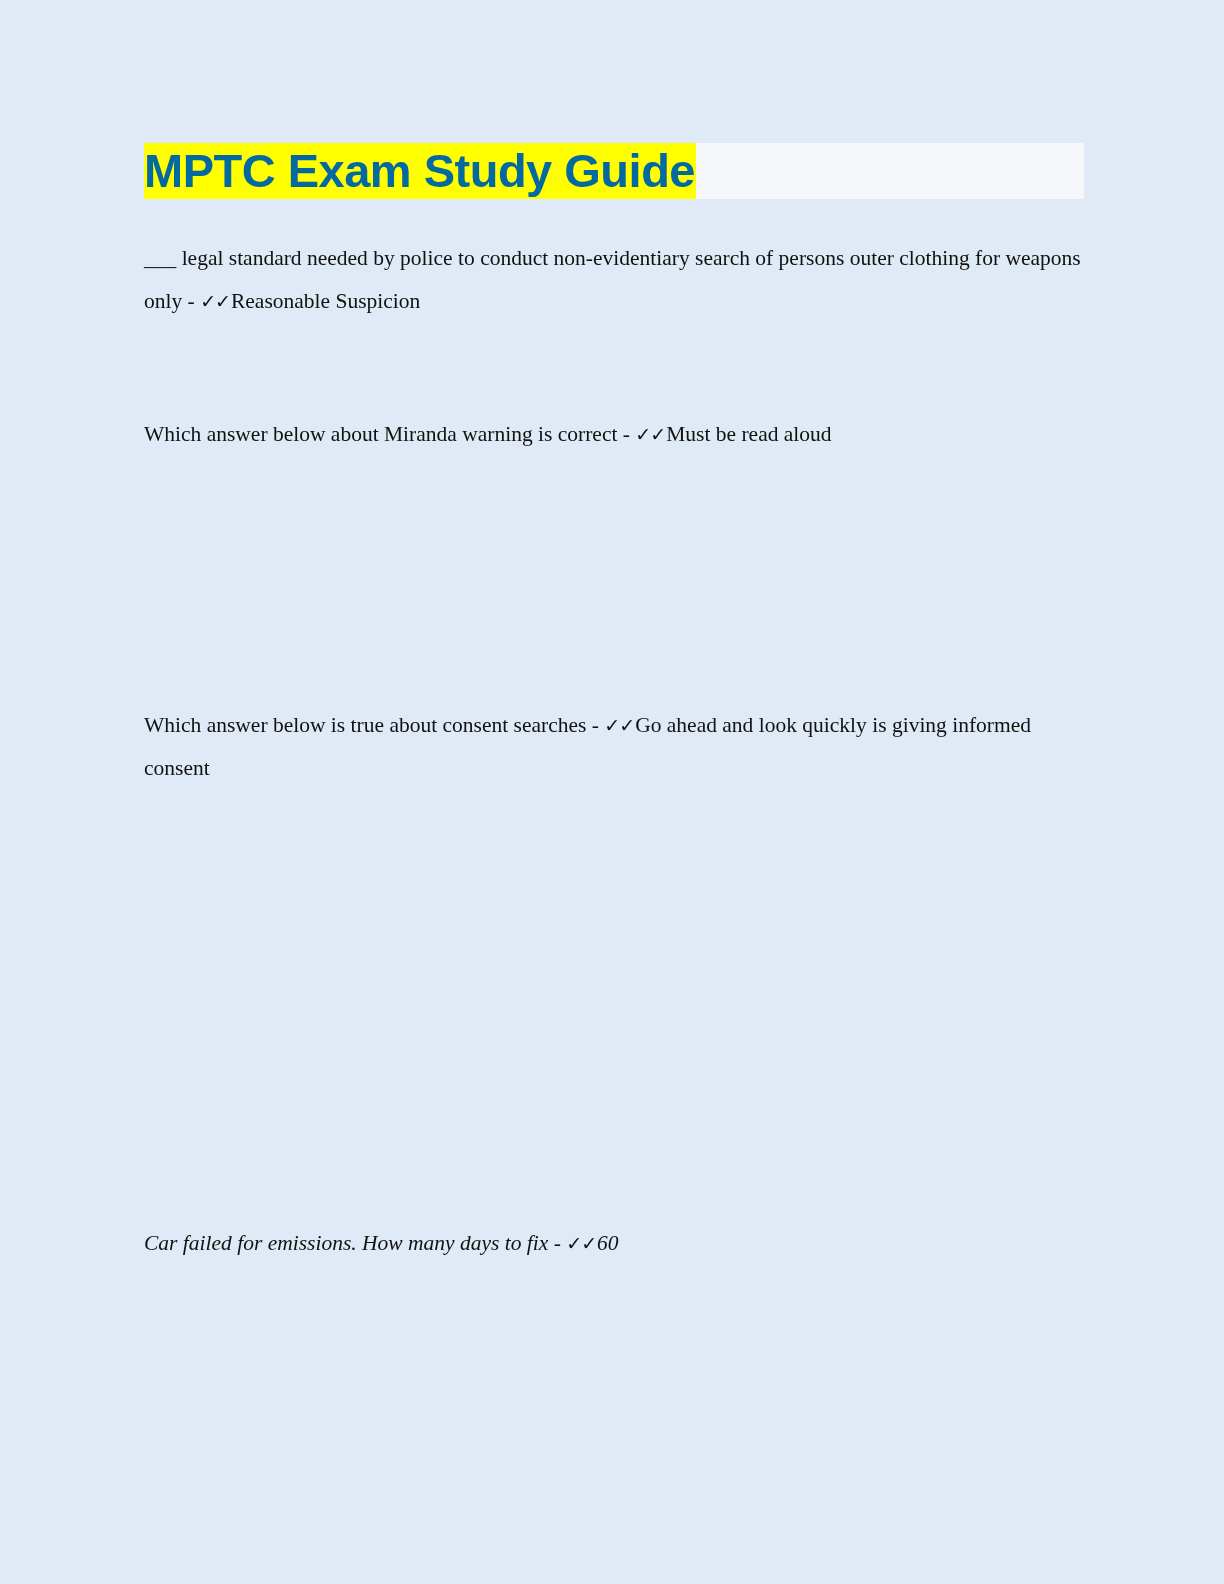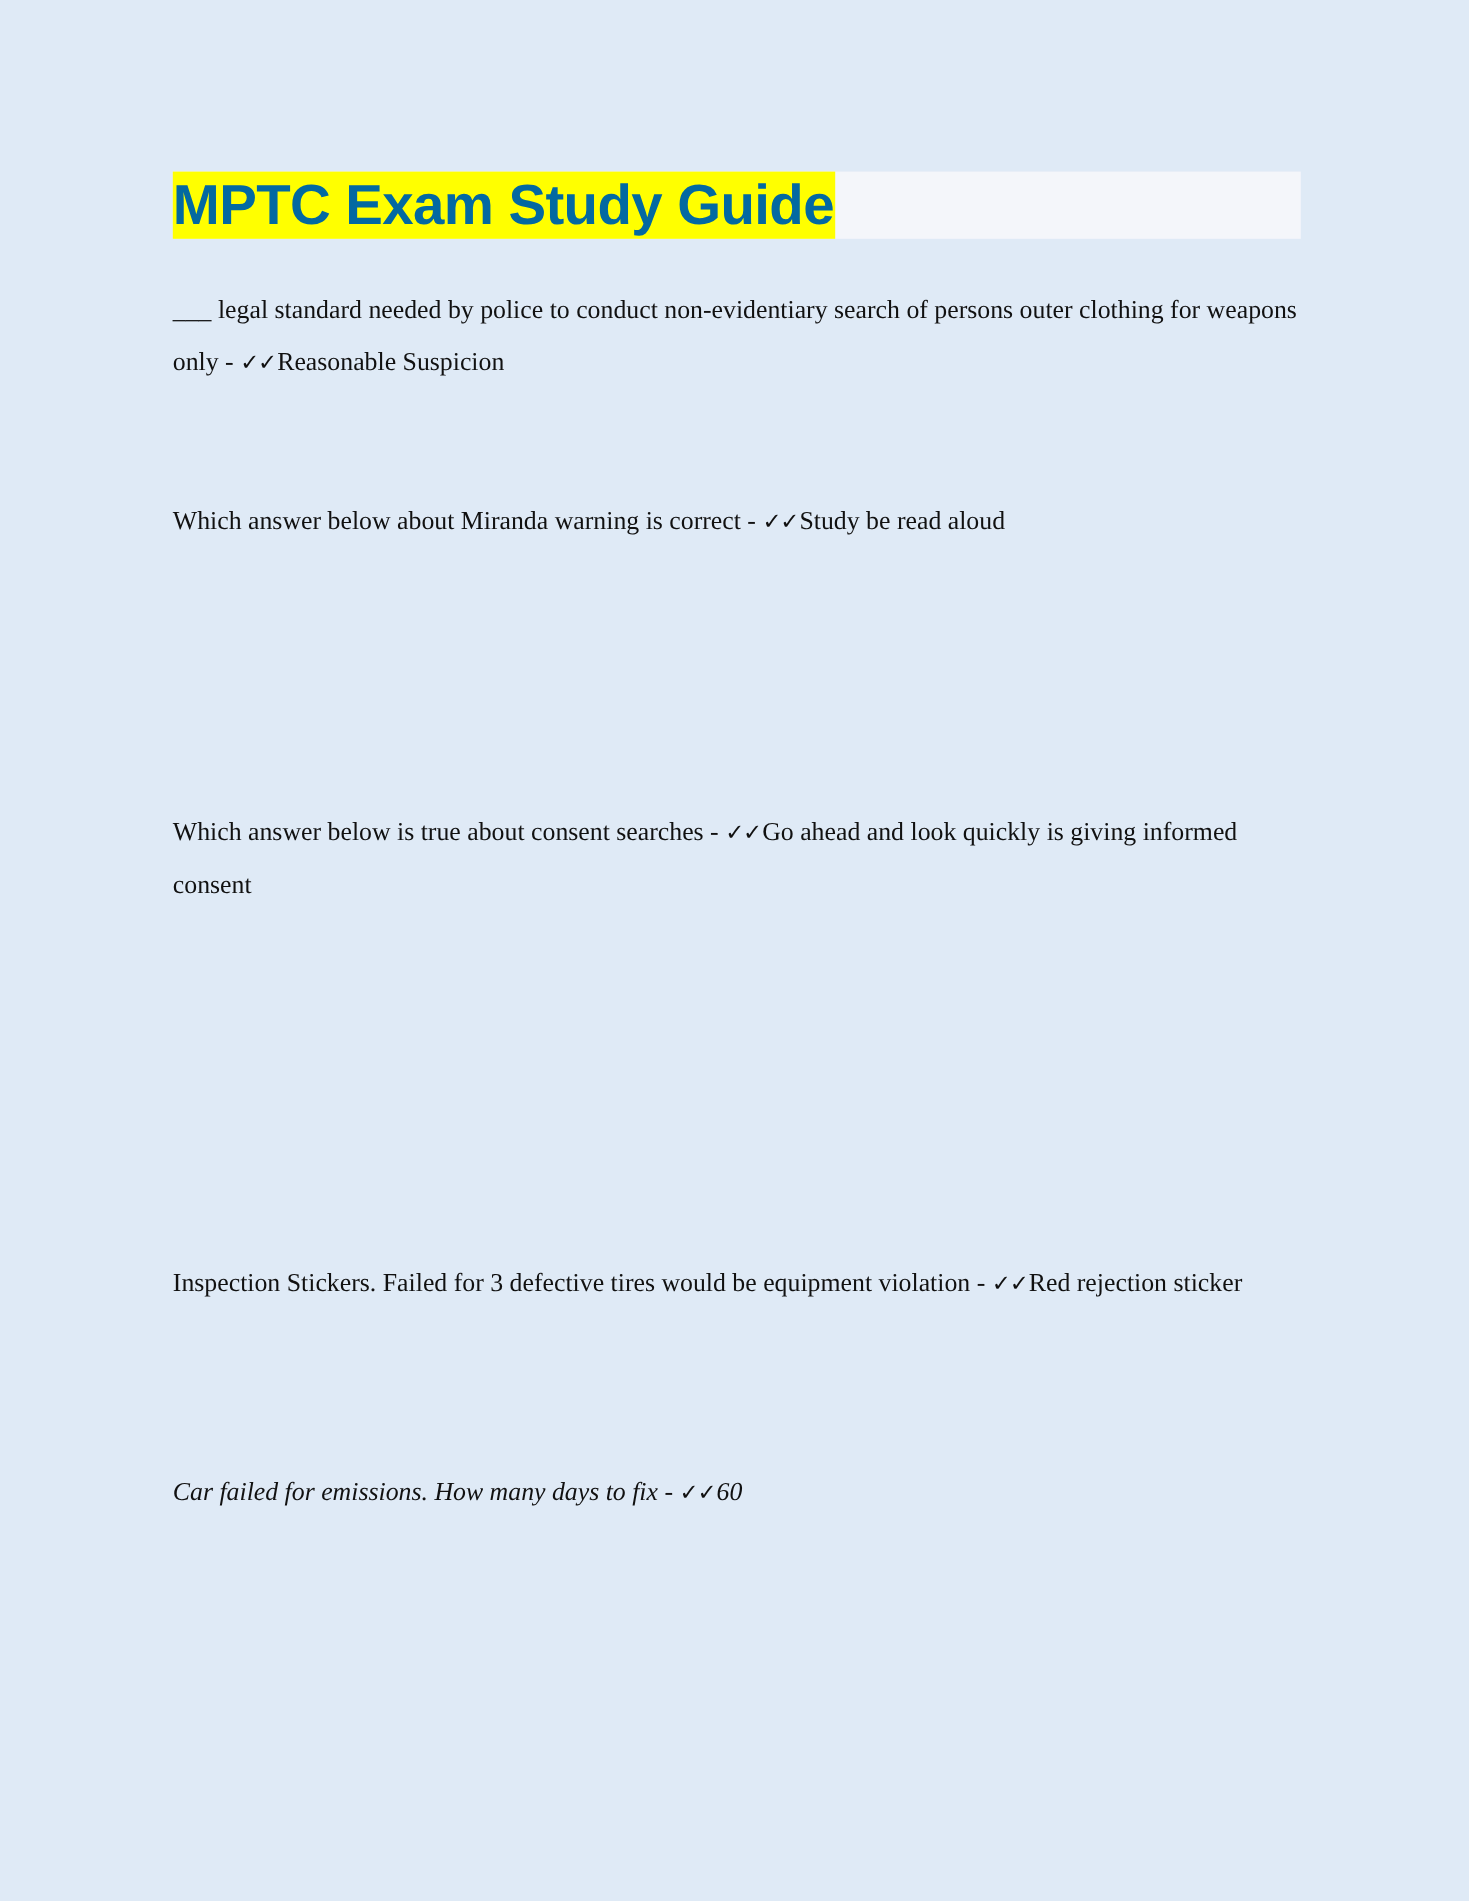--- a/index.html
+++ b/index.html
@@ -65,30 +65,27 @@
 
 <div class="page">
   <div class="title-bar"></div>
   <div class="title">MPTC Exam Study Guide</div>
 
   <div class="qa" style="top:237px;">
     <span>___ legal standard needed by police to conduct non-evidentiary search of persons outer clothing for weapons only - </span><span class="check">✓✓</span><span>Reasonable Suspicion</span>
   </div>
 
   <div class="qa" style="top:413px;">
-    <span>Which answer below about Miranda warning is correct - </span><span class="check">✓✓</span><span>Study be read aloud</span>
+    <span>Which answer below about Miranda warning is correct - </span><span class="check">✓✓</span><span>Must be read aloud</span>
   </div>
 
 
-  <div class="qa" style="top:672px;">
+  <div class="qa" style="top:704px;">
     <span>Which answer below is true about consent searches - </span><span class="check">✓✓</span><span>Go ahead and look quickly is giving informed consent</span>
   </div>
 
 
-  <div class="qa" style="top:1048px;">
-    <span>Inspection Stickers. Failed for 3 defective tires would be equipment violation - </span><span class="check">✓✓</span><span>Red rejection sticker</span>
-  </div>
 
   <div class="qa" style="top:1222px;font-style:italic;">
     <span>Car failed for emissions. How many days to fix - </span><span class="check">✓✓</span><span>60</span>
   </div>
 
 </div>
 
 </body></html>

